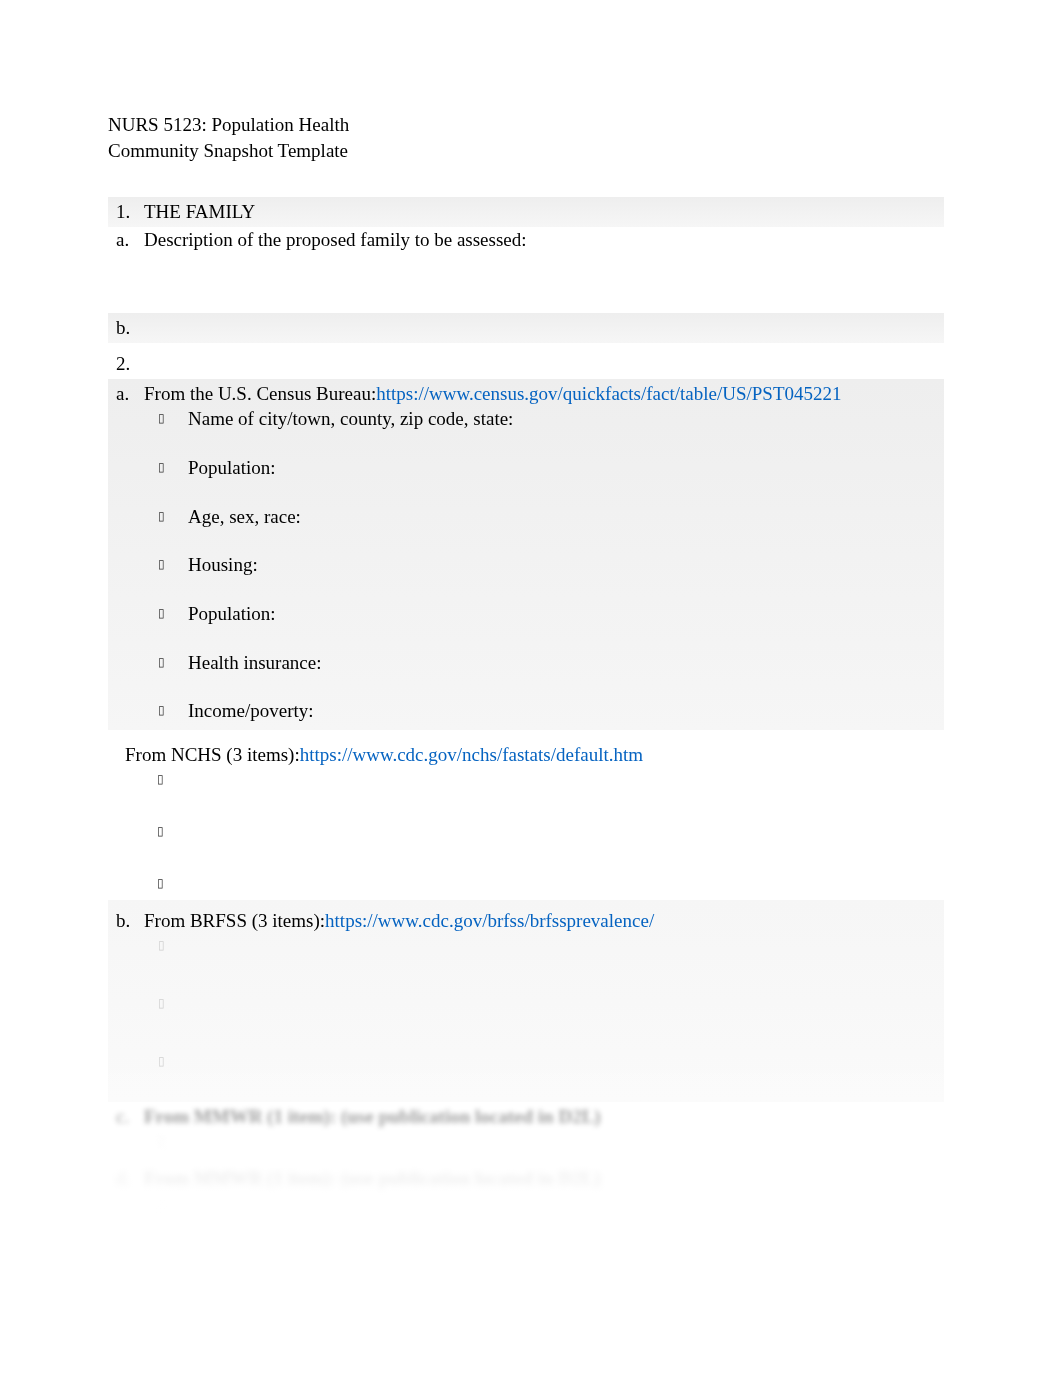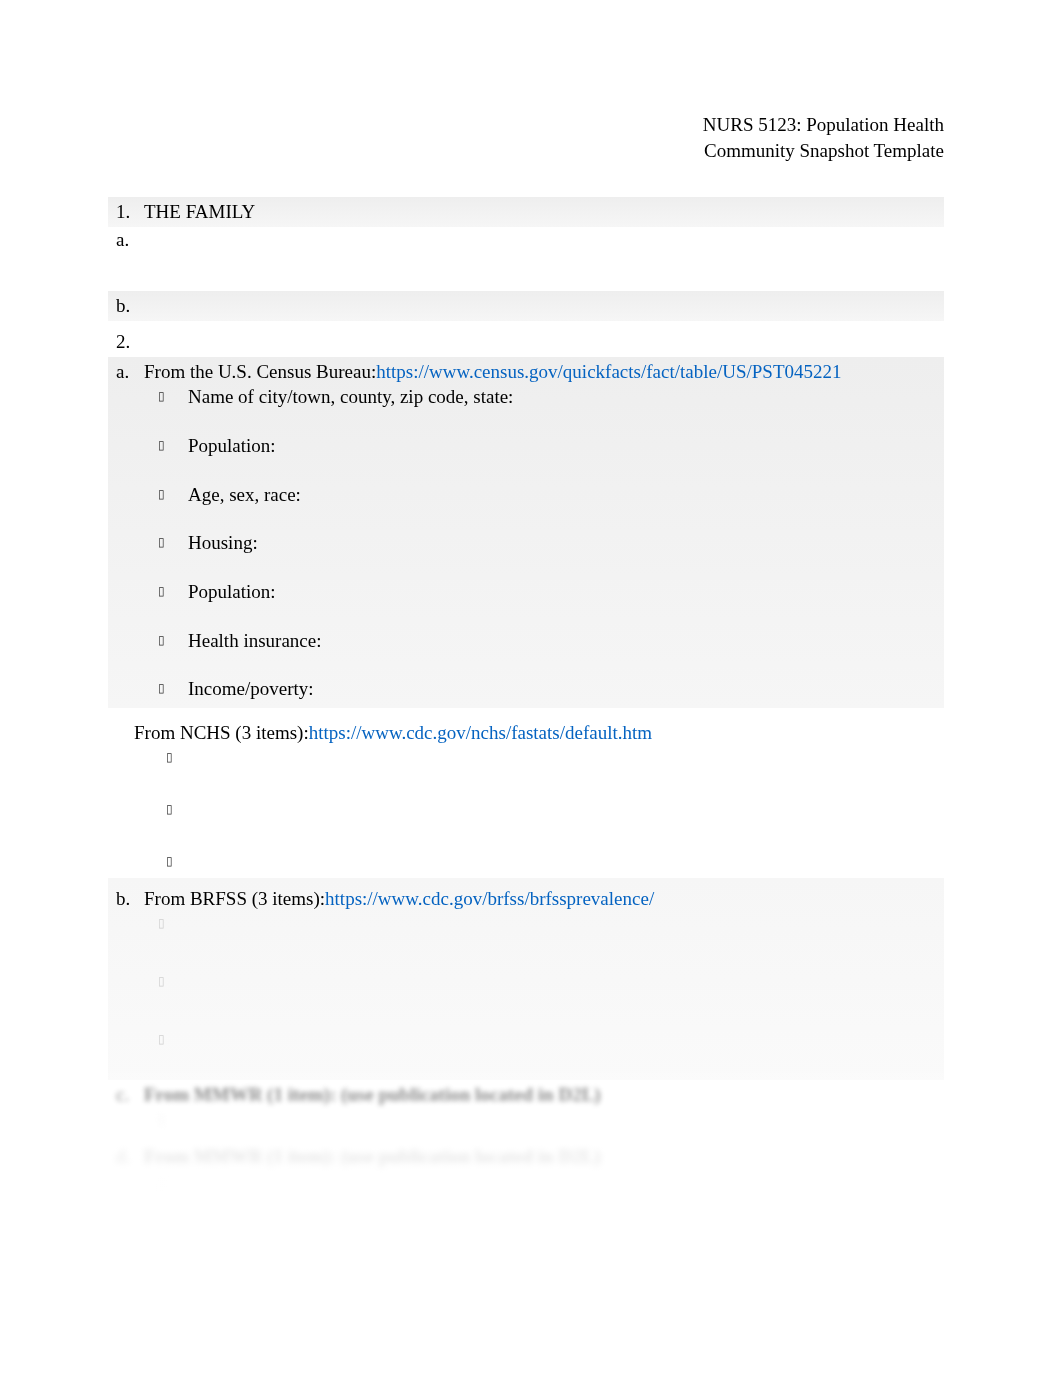--- a/index.html
+++ b/index.html
@@ -9,21 +9,21 @@
     color: #000;
     background: #fff;
     width: 1062px;
     height: 1377px;
     position: relative;
   }
   .page {
     padding: 112px 118px 0 108px;
   }
   .header {
-    text-align: right;
+    text-align: left;
     line-height: 1.35;
     margin-bottom: 34px;
   }
   .section-row {
     display: flex;
     align-items: flex-start;
     padding: 4px 6px 4px 6px;
   }
   .section-row.shaded {
     background: linear-gradient(to bottom, #eeeeee 0%, #f6f6f6 100%);
@@ -118,20 +118,21 @@
   </div>
 
   <div class="section-row shaded">
     <div class="num-col">1.</div>
     <div class="content-col">THE FAMILY</div>
   </div>
 
   <div class="section-row" style="padding-top:2px;">
     <div class="num-col">a.</div>
     <div class="content-col">
+      <div>Description of the proposed family to be assessed:</div>
       <div class="input-area"></div>
     </div>
   </div>
 
   <div class="section-row shaded">
     <div class="num-col">b.</div>
   </div>
 
   <div class="section-row" style="padding-top:10px;">
     <div class="num-col">2.</div>
@@ -168,21 +169,21 @@
         </div>
         <div class="bullet-row">
           <div class="bullet-mark">▯</div>
           <div class="bullet-text">Income/poverty:</div>
         </div>
       </div>
     </div>
   </div>
 
   <div class="section-row" style="padding-top:14px; padding-left:12px;">
-    <div class="content-col" style="margin-left:14px;">
+    <div class="content-col" style="margin-left:5px;">
       <span>From NCHS (3 items):</span><span class="link">https://www.cdc.gov/nchs/fastats/default.htm</span>
       <div class="bullet-list" style="padding-left:32px;">
         <div class="bullet-row spaced-md">
           <div class="bullet-mark">▯</div>
           <div class="bullet-text"></div>
         </div>
         <div class="bullet-row spaced-md">
           <div class="bullet-mark">▯</div>
           <div class="bullet-text"></div>
         </div>

